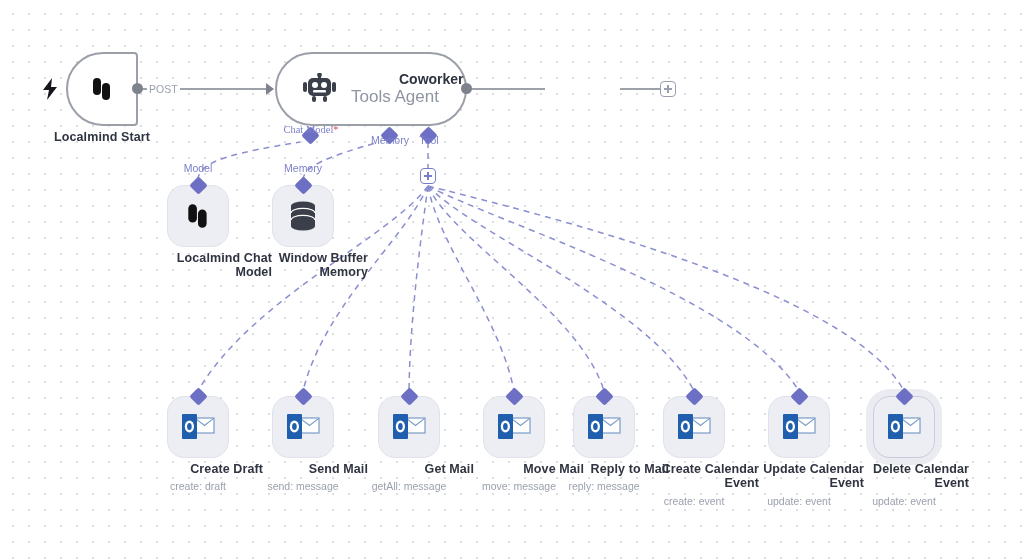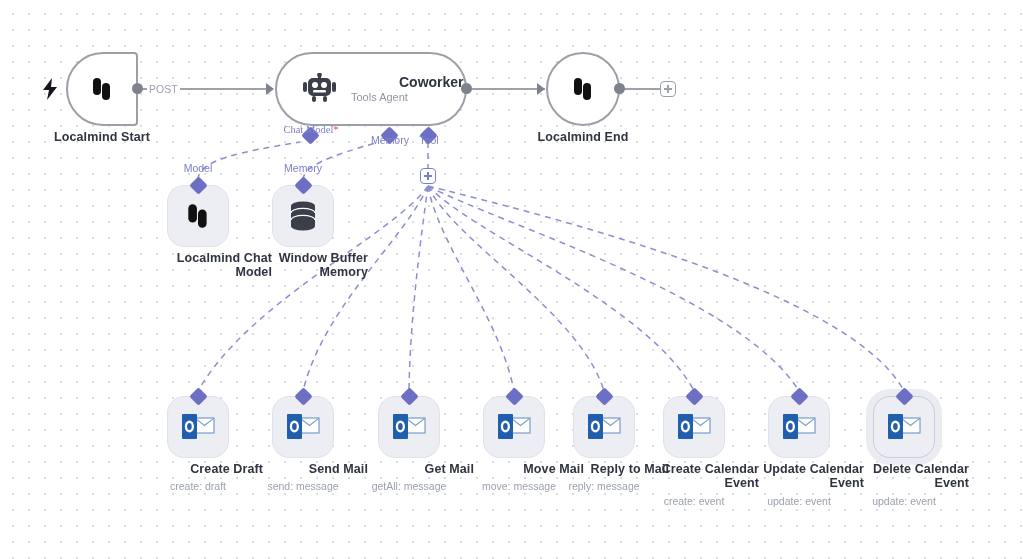--- a/index.html
+++ b/index.html
@@ -47,21 +47,21 @@
   
   .agent-shape{
     position:absolute;left:0;top:0;width:192px;height:74px;
     border:2px solid #9a9fa8;border-radius:37px;background:#fff;
     box-sizing:border-box;
     display:flex;align-items:center;gap:14px;
     padding-left:26px;
   }
   .agent-text{display:flex;flex-direction:column;line-height:1.18;}
   .agent-title{font-size:14px;font-weight:bold;color:#2f3440;margin-left:48px;}
-  .agent-sub{font-size:11px;color:#8f95a2;}
+  .agent-sub{font-size:17px;color:#8f95a2;}
 
   
   .end-shape{
     position:absolute;left:0;top:0;width:74px;height:74px;
     border:2px solid #9a9fa8;border-radius:50%;background:#fff;
     box-sizing:border-box;display:flex;align-items:center;justify-content:center;
   }
 
   
   .sub-shape{
@@ -182,31 +182,20 @@
   </div>
 
   <div class="diamond" style="left:383px;top:129px;"></div>
   <div class="conn-label" style="left:390px;top:134px;">Memory</div>
 
   <div class="diamond" style="left:422px;top:129px;"></div>
   <div class="conn-label" style="left:429px;top:134px;">Tool</div>
 
   <div class="plus-sq purple" style="left:420px;top:168px;"></div>
 
-  <div class="node" style="left:546px;top:52px;width:74px;height:74px;">
-    <div class="end-shape">
-      <svg width="22" height="26" viewBox="0 0 22 26">
-        <rect x="2" y="2" width="8" height="17" rx="4" fill="#111111"></rect>
-        <rect x="11" y="7" width="8" height="17" rx="4" fill="#111111"></rect>
-      </svg>
-    </div>
-    <div class="arrow" style="left:-9px;top:31px;"></div>
-    <div class="dot" style="left:68px;top:31px;"></div>
-    <div class="nlabel" style="top:78px;font-size:12.5px;">Localmind End</div>
-  </div>
   <div class="plus-sq" style="left:660px;top:81px;"></div>
 
   <div class="node" style="left:167px;top:185px;width:80px;height:62px;">
     <div class="sub-shape">
       <svg width="24" height="28" viewBox="0 0 22 26">
         <rect x="2" y="2" width="8" height="17" rx="4" fill="#111111"></rect>
         <rect x="11" y="7" width="8" height="17" rx="4" fill="#111111"></rect>
       </svg>
     </div>
     <div class="diamond" style="left:24.5px;top:-6px;"></div>

